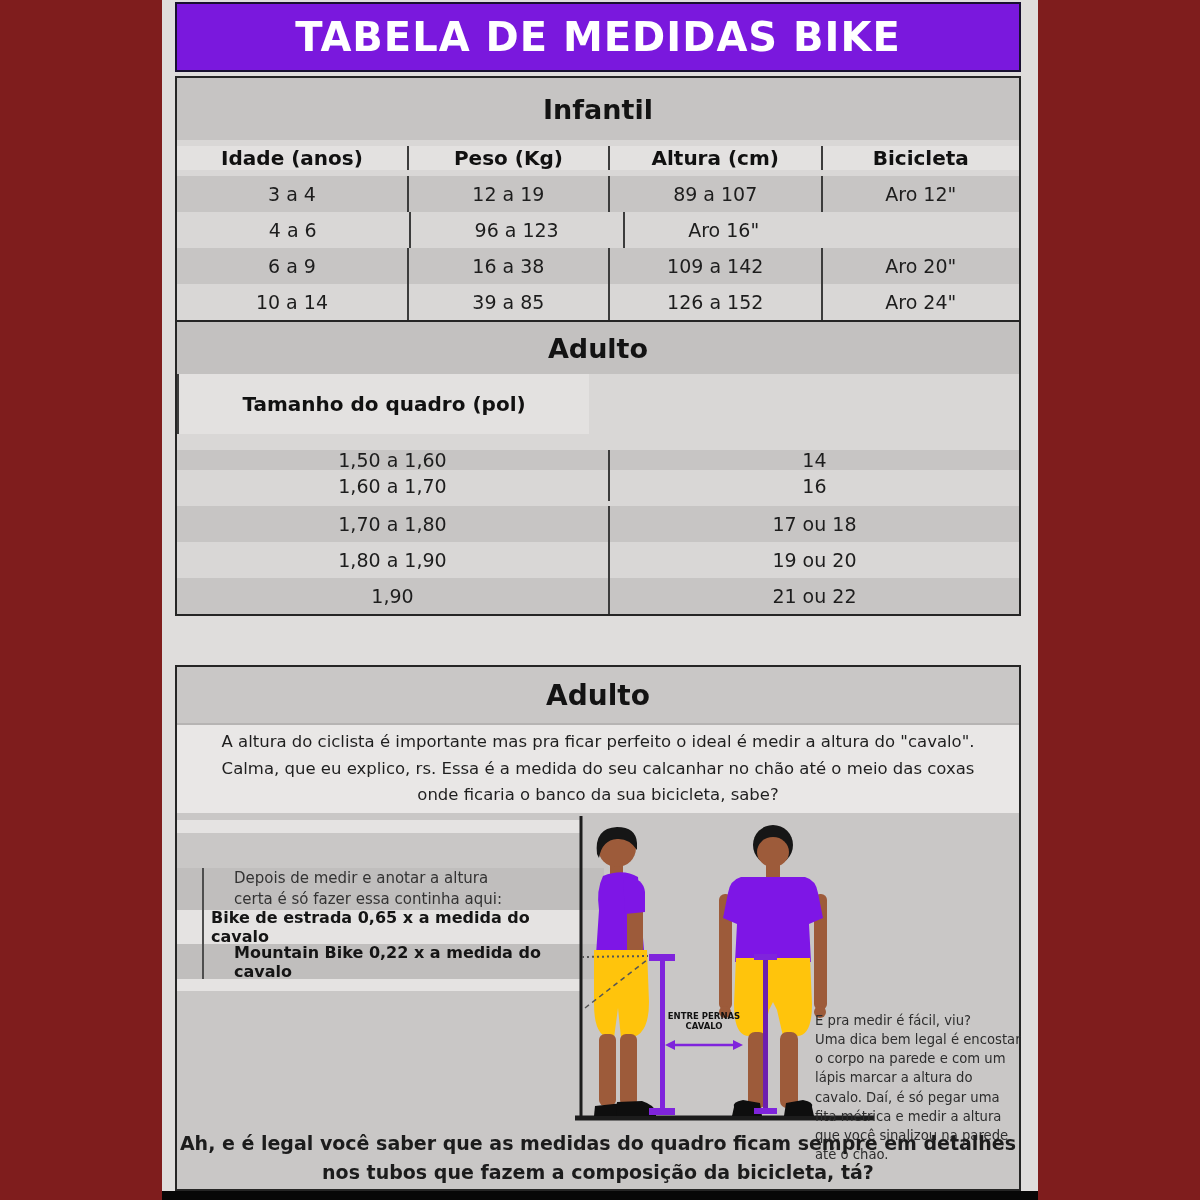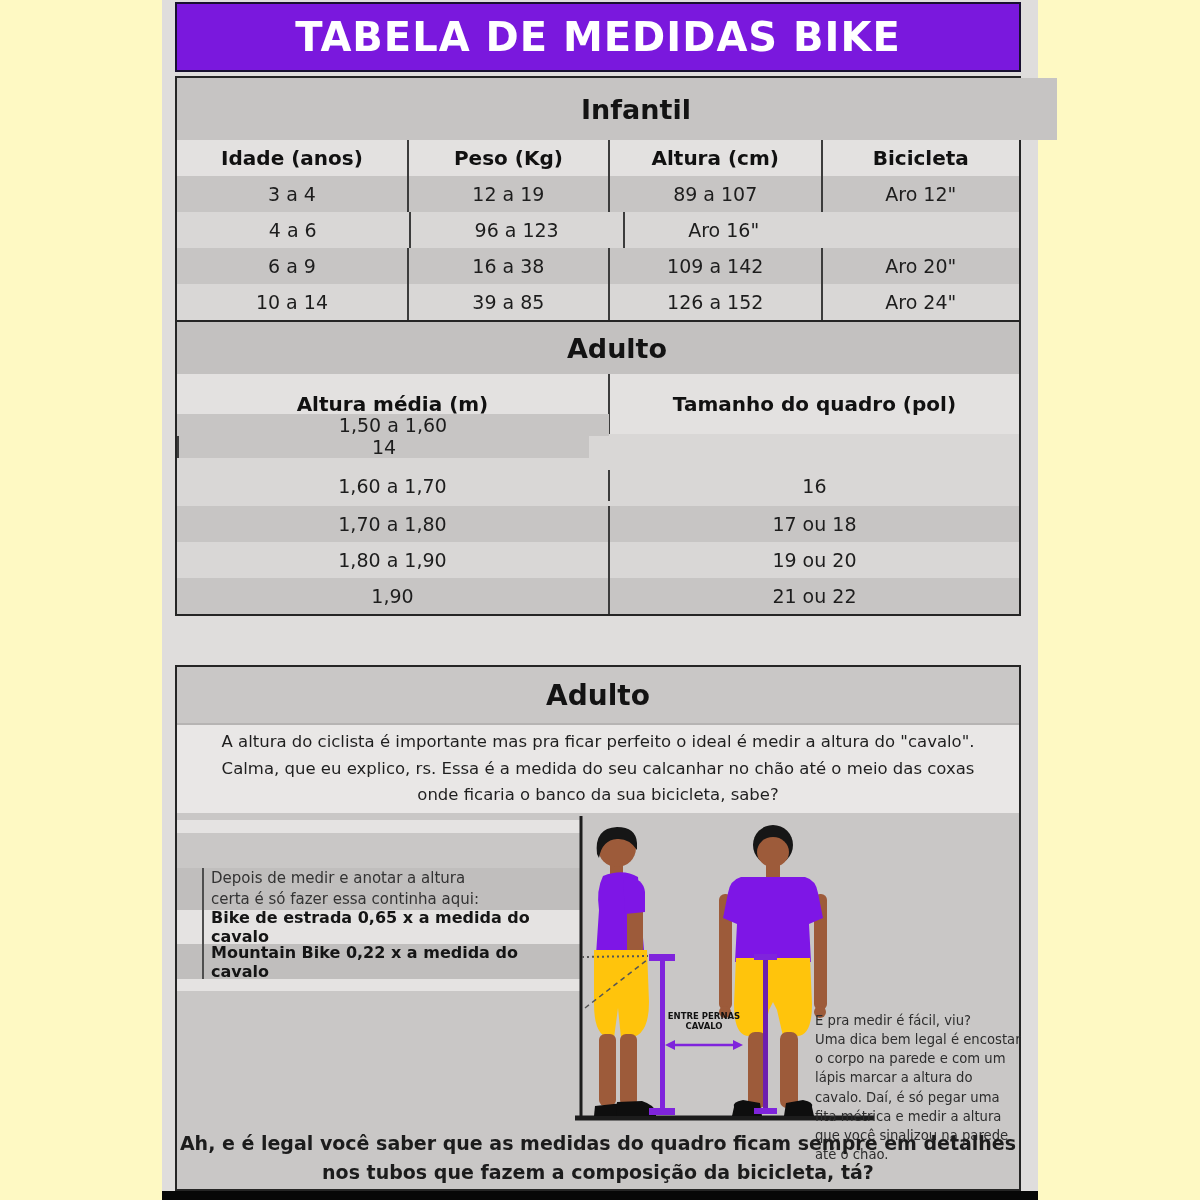--- a/index.html
+++ b/index.html
@@ -1,45 +1,45 @@
 <!DOCTYPE html>
 <html><head>
 <meta charset="utf-8">
 <style>
   html,body{margin:0;padding:0;}
   body{width:1200px;height:1200px;background:#ffffff;font-family:"DejaVu Sans","Liberation Sans",sans-serif;}
-  .page{position:relative;width:1200px;height:1200px;background:#fef9c3;overflow:hidden;}
+  .page{position:relative;width:1200px;height:1200px;background:#7f1d1d;overflow:hidden;}
   .canvas{position:absolute;left:162px;top:0;width:876px;height:1200px;background:#dfdddc;}
 
   
   .title-box{position:absolute;left:13px;top:2px;width:842px;height:66px;background:#7a18dd;
     border:2px solid #181030;display:flex;align-items:center;justify-content:center;}
   .title-box .t{color:#ffffff;font-size:40px;font-weight:800;letter-spacing:1px;white-space:nowrap;}
 
   
   .table-box{position:absolute;left:13px;top:76px;width:842px;height:536px;border:2px solid #252525;background:#d9d7d6;}
   .trow{position:absolute;left:0;width:100%;display:flex;}
   .banner{position:absolute;left:0;width:100%;display:flex;align-items:center;justify-content:center;
-    background:#c6c4c3;font-size:27px;font-weight:800;color:#131313;padding-left:38px;}
+    background:#c6c4c3;font-size:27px;font-weight:800;color:#131313;}
   .cell{display:flex;align-items:center;justify-content:center;color:#1d1d1d;font-size:19px;font-weight:400;}
   .hcell{font-size:20px;font-weight:800;color:#111;}
   .c1{width:27.5%;} .c2{width:23.8%;} .c3{width:25.2%;} .c4{width:23.5%;}
   .c2,.c3,.c4{border-left:2px solid #3c3c3c;}
   .a1{width:51.3%;} .a2{width:48.7%;border-left:2px solid #3c3c3c;}
   .bg-head{background:#e3e1e0;} .bg-dark{background:#c7c5c4;} .bg-light{background:#d9d7d6;}
 
   
   .info-box{position:absolute;left:13px;top:665px;width:842px;height:522px;border:2px solid #252525;background:#c9c7c6;}
   .info-title{position:absolute;left:0;top:0;width:100%;height:56px;display:flex;align-items:center;justify-content:center;
     font-size:28px;font-weight:800;color:#131313;border-bottom:2px solid #b6b4b3;}
   .info-intro{position:absolute;left:0;top:58px;width:100%;height:88px;background:#e9e7e6;
     display:flex;align-items:center;justify-content:center;text-align:center;
     font-size:16.5px;line-height:1.6;color:#1f1f1f;white-space:pre-line;}
   .stripe{position:absolute;left:0;}
-  .st-light{background:#e5e3e2;} .st-dark{background:#c0bebd;}
+  .st-light{background:#e5e3e2;} .st-dark{background:#c0bebd;padding-left:23px;}
   .stripe-text{font-size:15px;color:#333;line-height:1.4;white-space:pre-line;padding-left:34px;display:flex;align-items:center;height:100%;}
   .formula{font-size:16px;font-weight:800;color:#151515;padding-left:34px;display:flex;align-items:center;height:100%;}
   .vline{position:absolute;width:2px;background:#4e4e4e;}
   .tip{position:absolute;left:638px;top:344px;width:206px;font-size:13.2px;line-height:1.45;color:#2d2d2d;white-space:pre-line;}
   .foot-note{position:absolute;left:0;top:462px;width:100%;text-align:center;font-size:19px;font-weight:700;
     color:#1c1c1c;line-height:1.55;white-space:pre-line;}
   .black-bar{position:absolute;left:0;top:1191px;width:100%;height:9px;background:#070707;}
   svg text{font-family:"DejaVu Sans","Liberation Sans",sans-serif;}
 </style>
 </head>
@@ -51,21 +51,21 @@
     <div class="title-box">
       <div class="t">TABELA DE MEDIDAS BIKE</div>
     </div>
 
     <div class="table-box">
 
       <div class="banner" style="top:0;height:62px;">
         <span>Infantil</span>
       </div>
 
-      <div class="trow" style="top:62px;height:36px;">
+      <div class="trow" style="top:62px;height:36px;align-items:center;">
         <div class="cell hcell c1 bg-head">Idade (anos)</div>
         <div class="cell hcell c2 bg-head">Peso (Kg)</div>
         <div class="cell hcell c3 bg-head">Altura (cm)</div>
         <div class="cell hcell c4 bg-head">Bicicleta</div>
       </div>
 
       <div class="trow" style="top:98px;height:36px;">
         <div class="cell c1 bg-dark">3 a 4</div>
         <div class="cell c2 bg-dark">12 a 19</div>
         <div class="cell c3 bg-dark">89 a 107</div>
@@ -87,25 +87,24 @@
         <div class="cell c2 bg-light">39 a 85</div>
         <div class="cell c3 bg-light">126 a 152</div>
         <div class="cell c4 bg-light">Aro 24"</div>
       </div>
 
       <div class="banner" style="top:242px;height:54px;border-top:2px solid #252525;box-sizing:border-box;background:#c3c1c0;">
         <span>Adulto</span>
       </div>
 
       <div class="trow" style="top:296px;height:60px;">
-        <div class="cell hcell a1 bg-head">Altura média (m)</div>
         <div class="cell hcell a2 bg-head">Tamanho do quadro (pol)</div>
       </div>
 
-      <div class="trow" style="top:336px;height:20px;flex-direction:column;">
+      <div class="trow" style="top:372px;height:20px;">
         <div class="cell a1 bg-dark">1,50 a 1,60</div>
         <div class="cell a2 bg-dark">14</div>
       </div>
       <div class="trow" style="top:392px;height:31px;">
         <div class="cell a1 bg-light">1,60 a 1,70</div>
         <div class="cell a2 bg-light">16</div>
       </div>
       <div class="trow" style="top:428px;height:36px;">
         <div class="cell a1 bg-dark">1,70 a 1,80</div>
         <div class="cell a2 bg-dark">17 ou 18</div>

